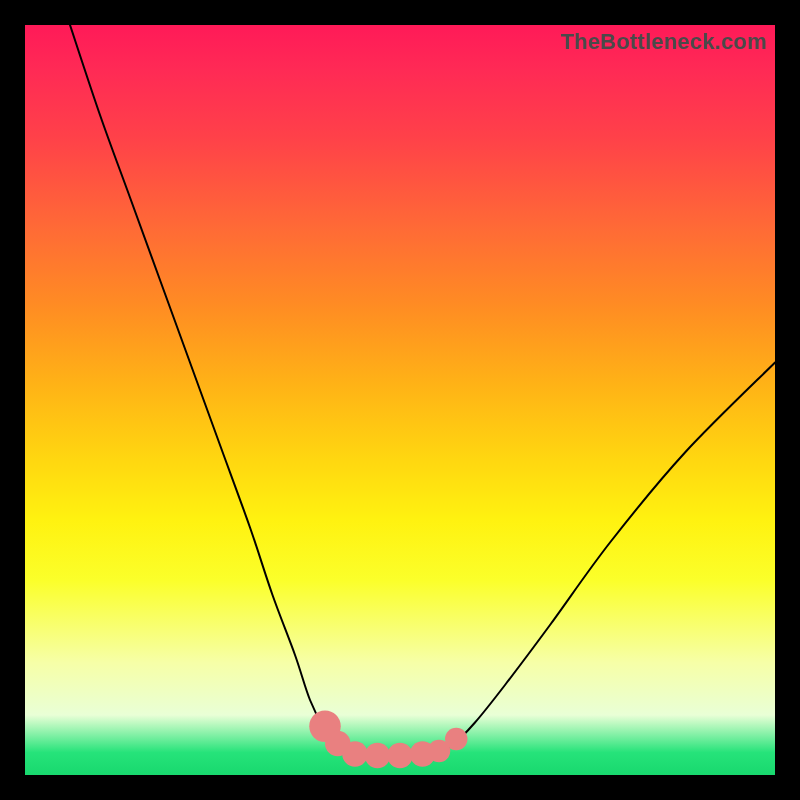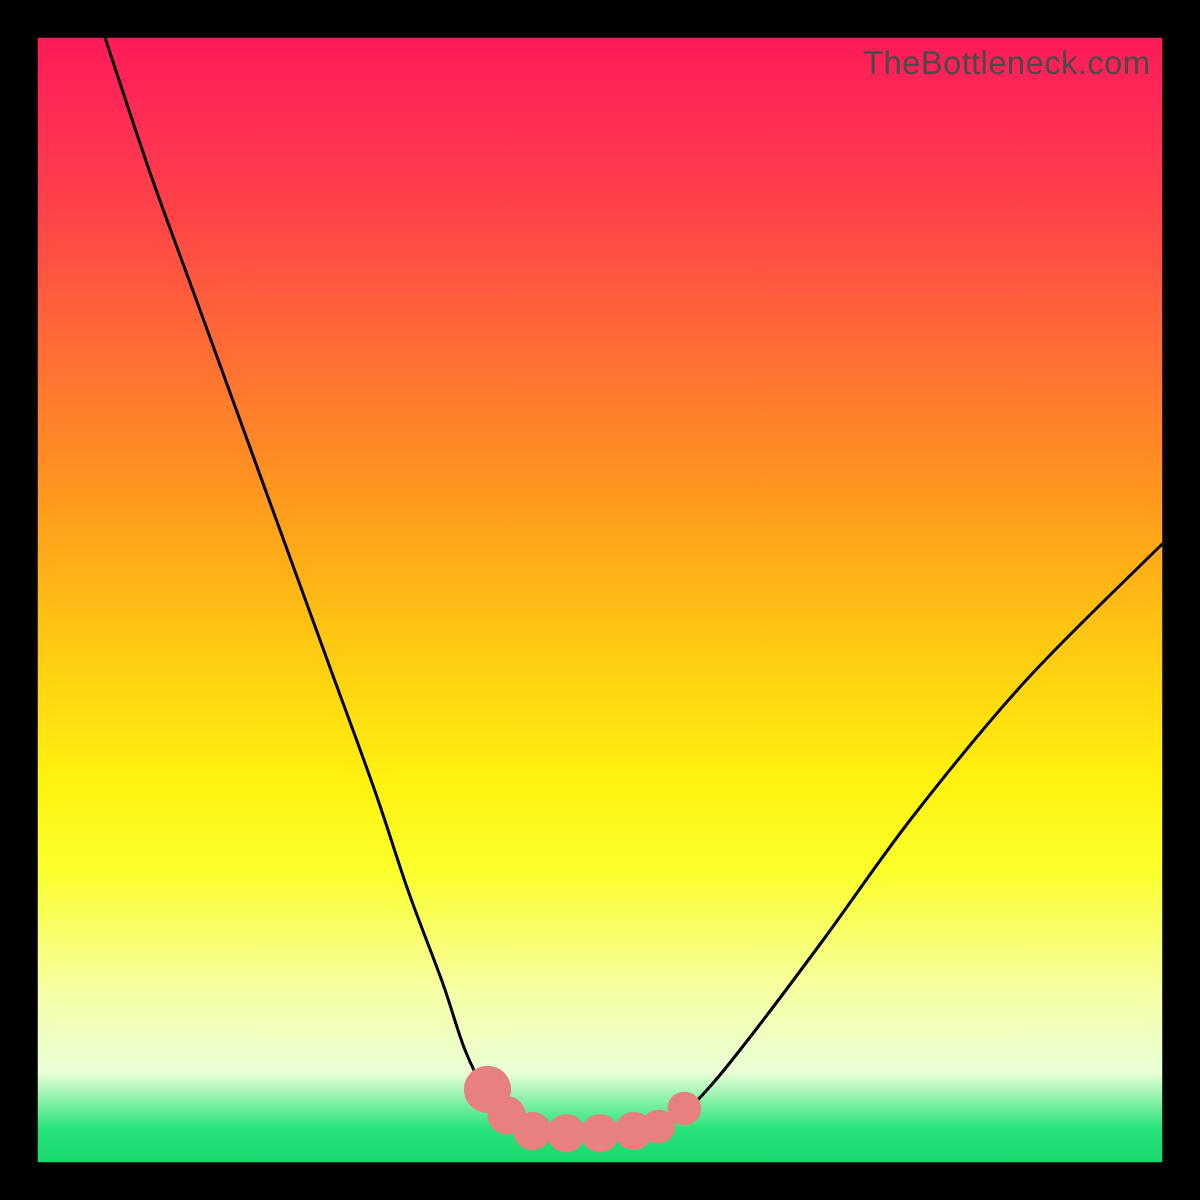--- a/index.html
+++ b/index.html
@@ -44,21 +44,21 @@
       #26e37a 97%,
       #18d86e 100%
     );
   }
   .attribution {
     position: absolute;
     top: 4px;
     right: 8px;
     color: #4a4a4a;
     font-size: 22px;
-    font-weight: 400;
+    font-weight: 700;
     letter-spacing: 0.2px;
     user-select: none;
   }
   svg.overlay {
     position: absolute;
     left: 0; top: 0;
     width: 750px;
     height: 750px;
     overflow: visible;
   }

